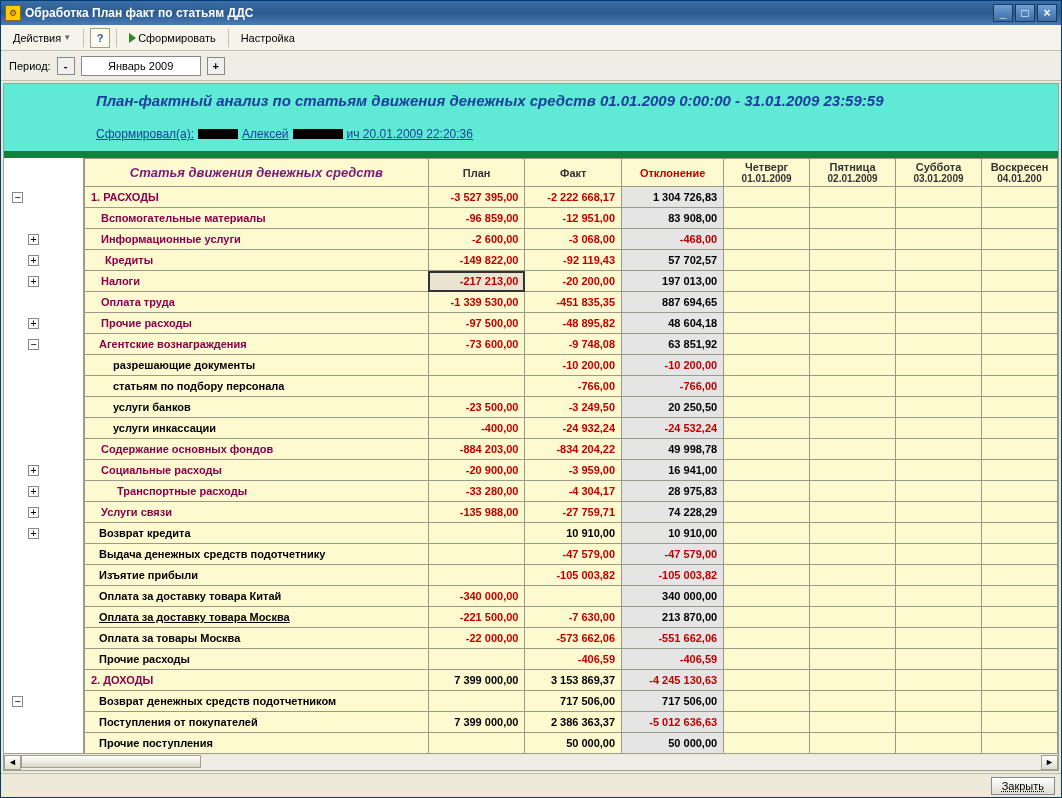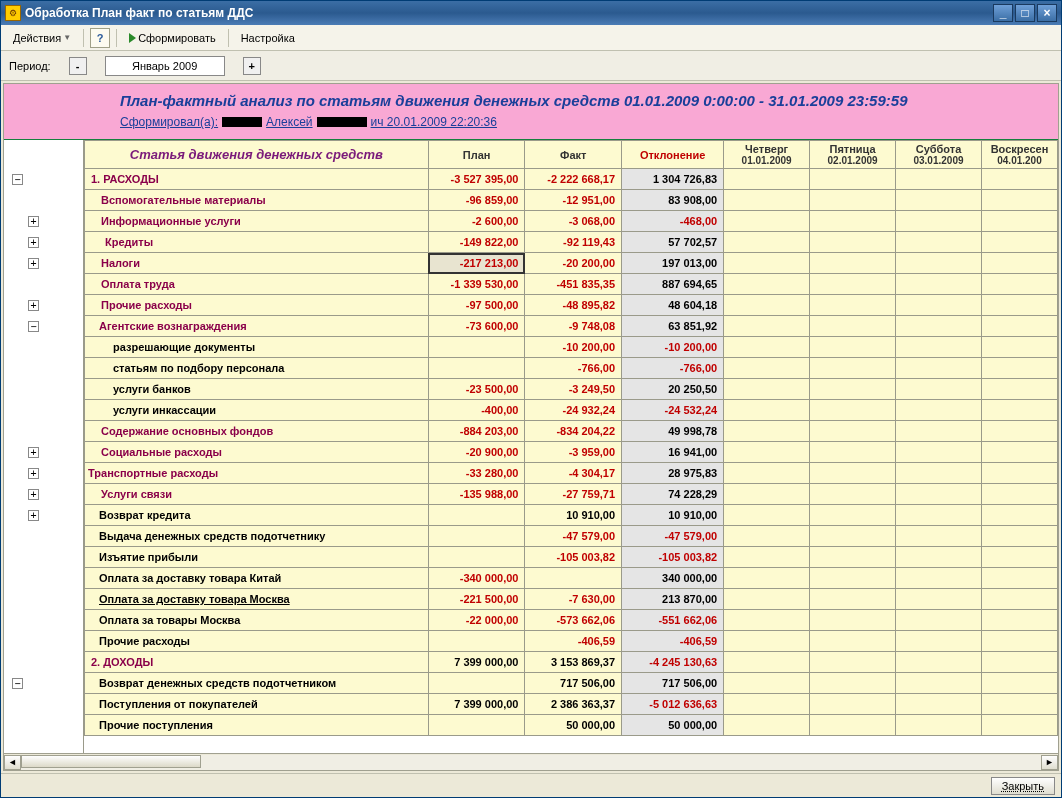--- a/index.html
+++ b/index.html
@@ -90,21 +90,21 @@
   .menubar .sep {
     width: 1px; height: 18px;
     background: #c0c0b0;
   }
   .periodbar {
     height: 30px;
     border-bottom: 1px solid #c0c0b0;
     display: flex;
     align-items: center;
     padding: 0 8px;
-    gap: 18px;
+    gap: 6px;
     background: #f0eee4;
   }
   .periodbar .stepper {
     width: 18px; height: 18px;
     border: 1px solid #888;
     background: #f0f0f0;
     display: inline-flex;
     align-items: center;
     justify-content: center;
     cursor: pointer;
@@ -120,39 +120,40 @@
   .content {
     flex: 1;
     display: flex;
     flex-direction: column;
     overflow: hidden;
     background: white;
     border: 1px solid #a0a090;
     margin: 2px;
   }
   .report-header {
-    padding: 4px 8px 4px 116px;
-    background: #f9a8d4;
-    border-bottom: 1px solid #15803d;
+    padding: 4px 8px 4px 92px;
+    background: #5eead4;
+    border-bottom: 7px solid #15803d;
   }
   .report-title {
     color: #1a3f9a;
     font-weight: bold;
     font-size: 15px;
     font-style: italic;
     padding: 4px 0;
   }
   .report-sub {
     color: #1a3f9a;
     font-size: 12px;
     text-decoration: underline;
     padding: 2px 0 6px 0;
     display: flex;
     align-items: center;
     gap: 4px;
+    margin-top: 12px;
   }
   .redact {
     display: inline-block;
     background: #000;
     height: 10px;
   }
   .grid-wrap {
     flex: 1;
     display: flex;
     overflow: hidden;
@@ -532,21 +533,21 @@
                 <td class="article cat" style="padding-left: 16px;">Социальные расходы</td>
                 <td class="num plan neg">-20 900,00</td>
                 <td class="num fact neg">-3 959,00</td>
                 <td class="num dev pos">16 941,00</td>
                 <td class="num day"></td>
                 <td class="num day"></td>
                 <td class="num day"></td>
                 <td class="num day"></td>
               </tr>
               <tr>
-                <td class="article cat" style="padding-left: 3px;">Транспортные расходы</td>
+                <td class="article cat" style="padding-left: 32px;">Транспортные расходы</td>
                 <td class="num plan neg">-33 280,00</td>
                 <td class="num fact neg">-4 304,17</td>
                 <td class="num dev pos">28 975,83</td>
                 <td class="num day"></td>
                 <td class="num day"></td>
                 <td class="num day"></td>
                 <td class="num day"></td>
               </tr>
               <tr>
                 <td class="article cat" style="padding-left: 16px;">Услуги связи</td>

